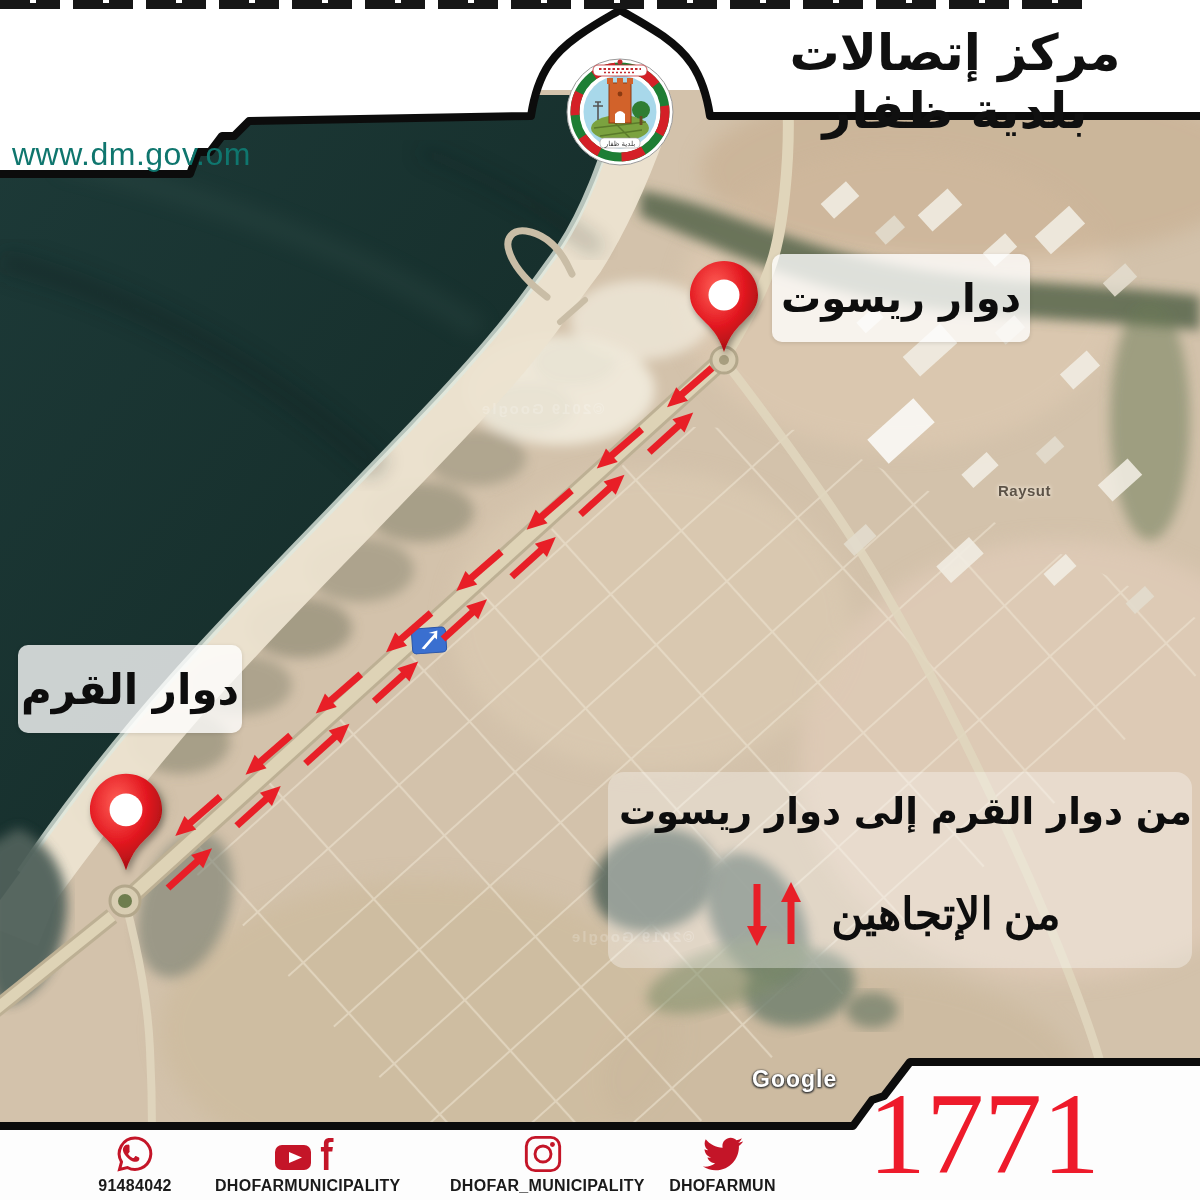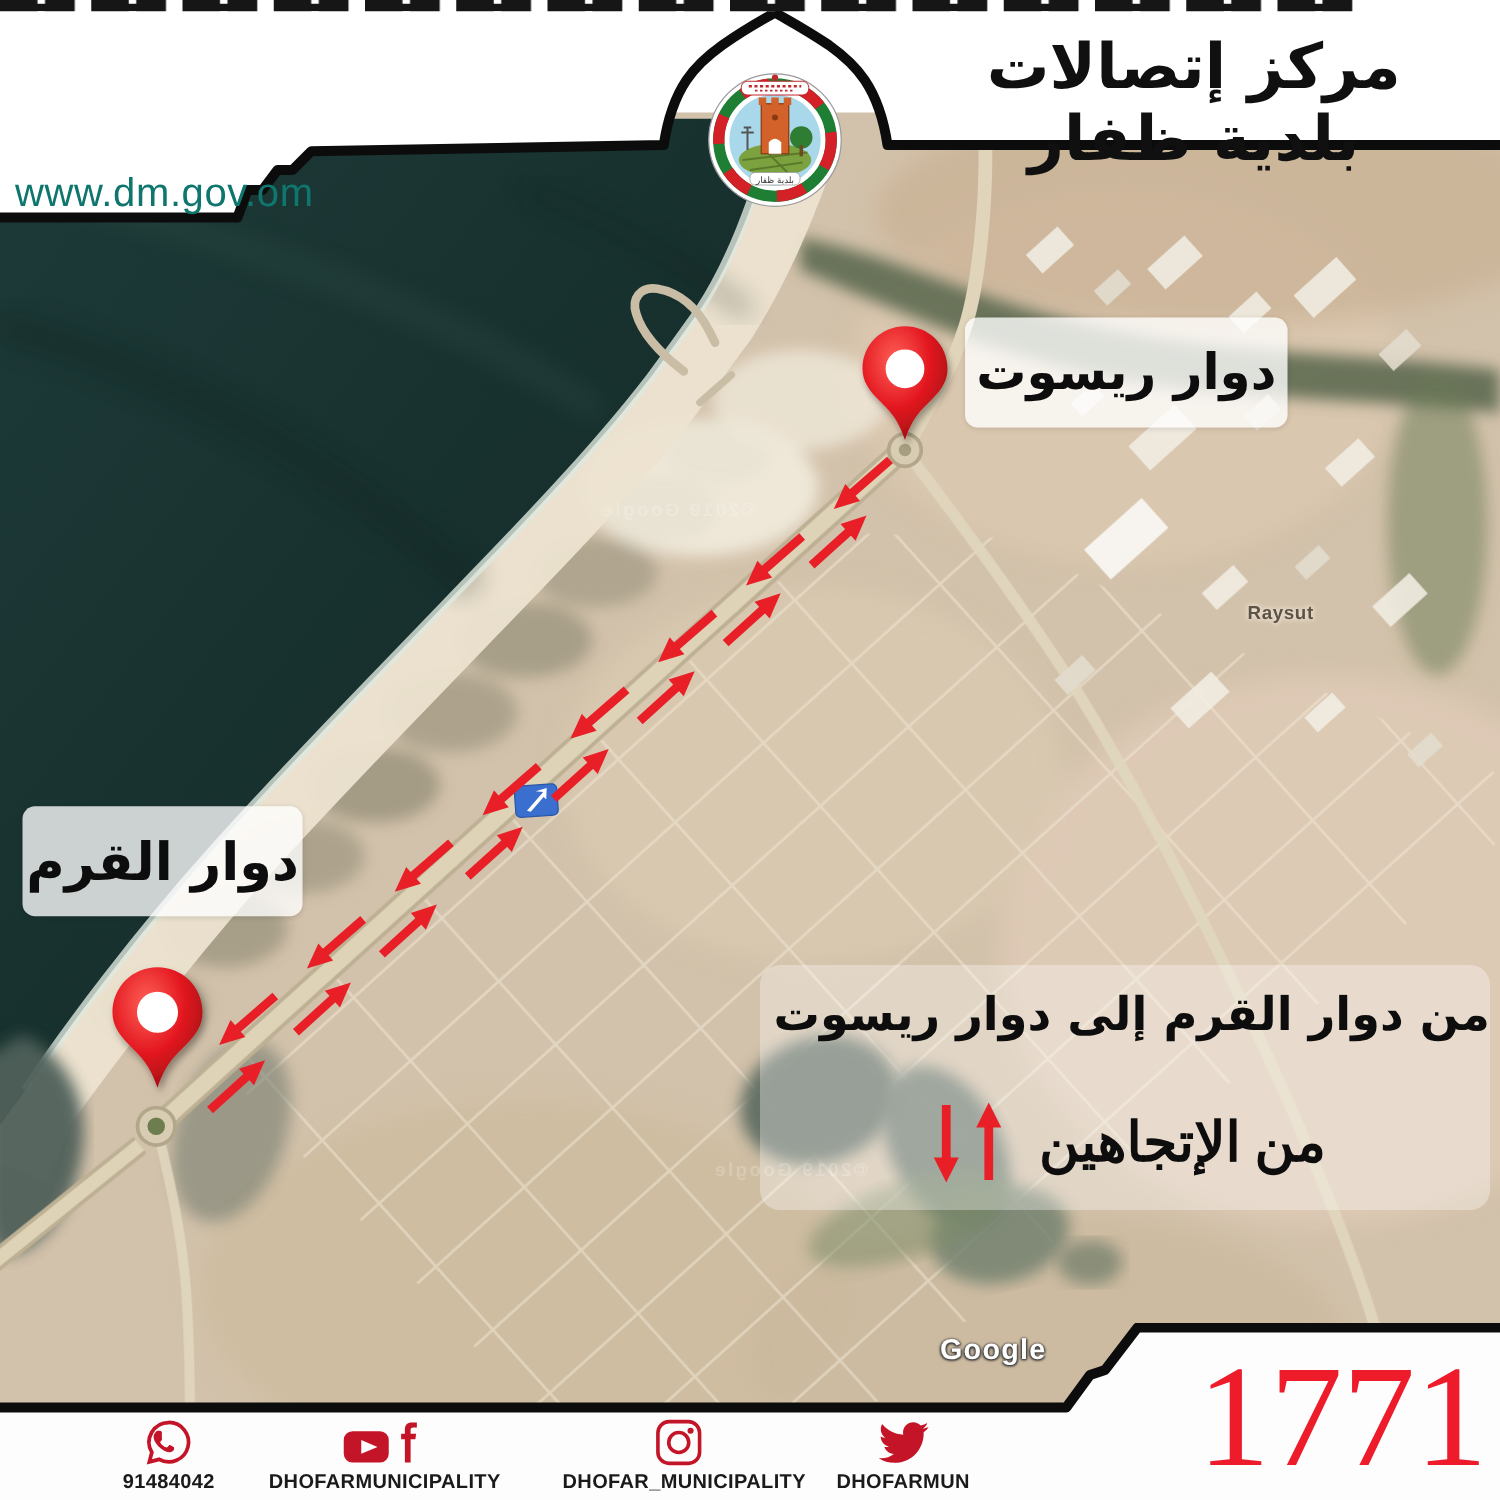--- a/index.html
+++ b/index.html
@@ -36,21 +36,21 @@
   .wm1{left:480px;top:400px;transform:scaleX(-1);}
   .wm2{left:570px;top:928px;transform:scaleX(-1);}
   
   .social-col{top:1134px;text-align:center;font-family:"Liberation Sans",sans-serif;}
   .social-col .ic{height:40px;display:flex;align-items:flex-end;justify-content:center;}
   .social-col .lbl{margin-top:3px;font-size:16px;font-weight:bold;color:#1a1a1a;letter-spacing:.3px;}
   .col1{left:55px;width:160px;}
   .col2{left:215px;width:185px;}
   .col3{left:450px;width:185px;}
   .col4{left:640px;width:165px;}
-  .hotline{left:868px;top:1076px;width:322px;text-align:right;
+  .hotline{left:868px;top:1076px;width:322px;text-align:left;
            font-family:"Liberation Serif",serif;font-size:116px;line-height:1;color:#ee1b2b;}
 </style>
 </head>
 <body>
 
 <div class="canvas">
 
   <svg class="abs" style="left:0;top:0" width="1200" height="1200" viewBox="0 0 1200 1200">
     <defs>
       <filter id="blur6">

